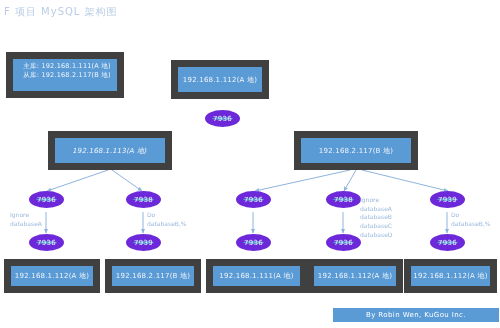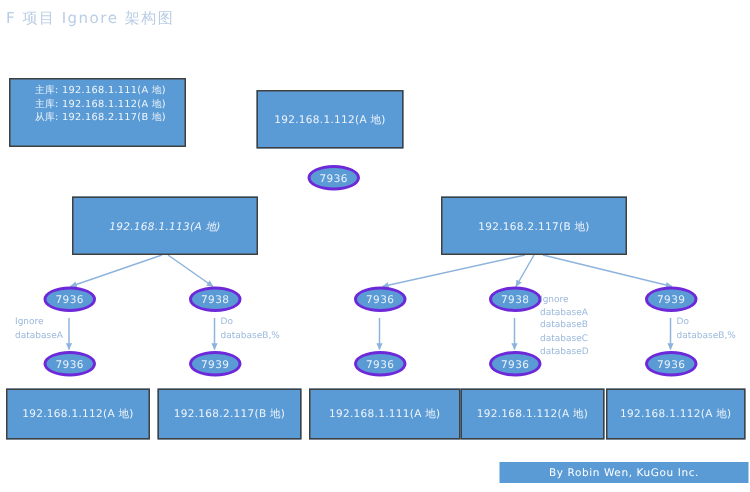--- a/index.html
+++ b/index.html
@@ -34,21 +34,21 @@
     top: 5px;
     font-size: 10px;
     color: #b9cde5;
     letter-spacing: 1px;
     white-space: nowrap;
   }
   
   .box {
     position: absolute;
     background: #5b9bd5;
-    border: 1px solid #404040;
+    border: 7px solid #404040;
     box-sizing: border-box;
     color: #eef4fb;
     display: flex;
     align-items: center;
     justify-content: center;
     text-align: center;
     font-size: 7px;
     letter-spacing: 0.2px;
     white-space: nowrap;
   }
@@ -63,21 +63,21 @@
   .legend-line {
     font-size: 6.5px;
     color: #f0f6fc;
     white-space: nowrap;
     display: block;
   }
   
   .ell {
     position: absolute;
     background: #5b9bd5;
-    border: 2px solid #6d28d9;
+    border: 7px solid #6d28d9;
     border-radius: 50%;
     box-sizing: border-box;
     color: #eaf2fa;
     display: flex;
     align-items: center;
     justify-content: center;
     font-size: 7px;
     letter-spacing: 0.3px;
   }
   
@@ -123,25 +123,24 @@
       <path d="M350,170 L255,191"></path>
       <path d="M356,170 L344,191"></path>
       <path d="M362,170 L448,191"></path>
 
       <path d="M253,212 L253,233"></path>
       <path d="M343,212 L343,233"></path>
       <path d="M447,212 L447,233"></path>
     </g>
   </svg>
 
-  <div class="title">F 项目 Ignore 架构图</div>
+  <div class="title">F 项目 MySQL 架构图</div>
 
   <div class="box legend" style="left:6px; top:52px; width:118px; height:46px;">
     <span class="legend-line">主库: 192.168.1.111(A 地)</span>
-    <span class="legend-line">主库: 192.168.1.112(A 地)</span>
     <span class="legend-line">从库: 192.168.2.117(B 地)</span>
   </div>
 
   <div class="box" style="left:171px; top:60px; width:98px; height:39px;">192.168.1.112(A 地)</div>
 
   <div class="ell" style="left:205px; top:110px; width:35px; height:17px;">7936</div>
 
   <div class="box" style="left:48px; top:131px; width:124px; height:39px;font-style:italic;">192.168.1.113(A 地)</div>
   <div class="box" style="left:294px; top:131px; width:124px; height:39px;">192.168.2.117(B 地)</div>
 

